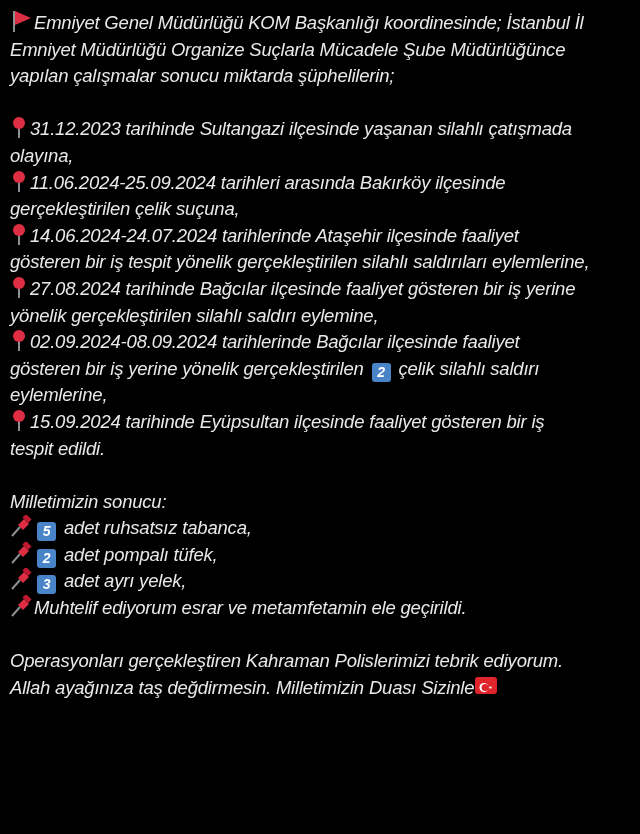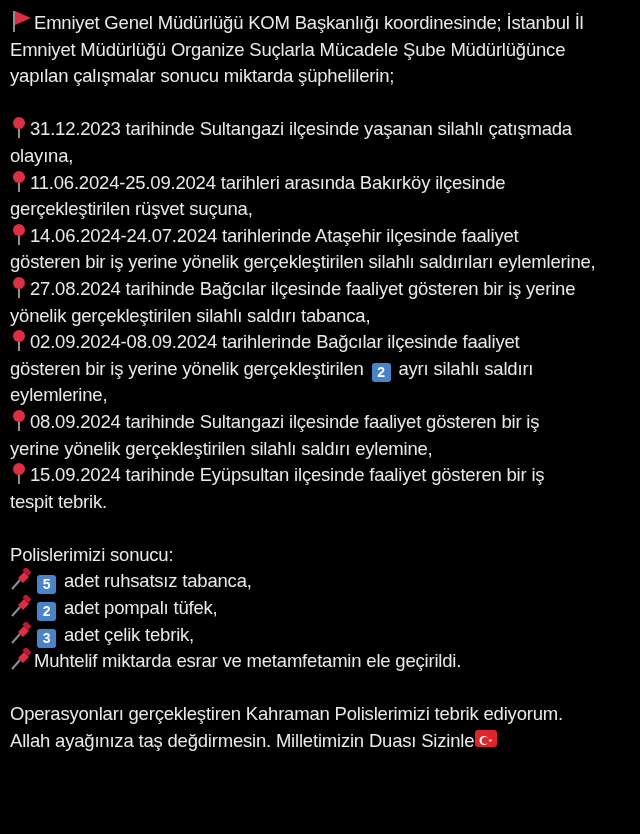--- a/index.html
+++ b/index.html
@@ -5,21 +5,21 @@
   html, body { margin: 0; padding: 0; background: #000000; }
   body {
     width: 640px; height: 834px; overflow: hidden;
     color: #e7e9ea;
     font-family: "Liberation Sans", "DejaVu Sans", sans-serif;
     font-size: 18.5px;
     line-height: 26.6px;
     letter-spacing: -0.2px;
   }
   .post { position: absolute; left: 10px; top: 10px; width: 628px; }
-  .para { margin: 0; }
+  .para { margin: 0; font-style: italic; }
   .line { display: block; white-space: nowrap; }
   .blank { height: 26.6px; }
   .emoji { display: inline-block; vertical-align: -3px; margin-right: 2px; }
   .keycap {
     display: inline-block; width: 19px; height: 19px; border-radius: 3px;
     background: #4a84c8; color: #ffffff; font-weight: bold; font-size: 14px;
     line-height: 19px; text-align: center; vertical-align: -2px; margin: 0 3px;
   }
   .flag-tr {
     display: inline-block; width: 22px; height: 17px; border-radius: 3px;
@@ -50,88 +50,81 @@
           <circle cx="9" cy="7" r="6" fill="#dd2e44"></circle>
         </svg><span>31.12.2023 tarihinde Sultangazi ilçesinde yaşanan silahlı çatışmada</span></span>
     <span class="line">olayına,</span>
   </p>
 
   <p class="para">
     <span class="line"><svg class="emoji" width="18" height="22" viewBox="0 0 18 22">
           <rect x="8" y="9" width="2" height="13" fill="#8a8f94"></rect>
           <circle cx="9" cy="7" r="6" fill="#dd2e44"></circle>
         </svg><span>11.06.2024-25.09.2024 tarihleri arasında Bakırköy ilçesinde</span></span>
-    <span class="line">gerçekleştirilen rüşvet suçuna,</span>
+    <span class="line">gerçekleştirilen çelik suçuna,</span>
   </p>
 
   <p class="para">
     <span class="line"><svg class="emoji" width="18" height="22" viewBox="0 0 18 22">
           <rect x="8" y="9" width="2" height="13" fill="#8a8f94"></rect>
           <circle cx="9" cy="7" r="6" fill="#dd2e44"></circle>
         </svg><span>14.06.2024-24.07.2024 tarihlerinde Ataşehir ilçesinde faaliyet</span></span>
-    <span class="line">gösteren bir iş yerine yönelik gerçekleştirilen silahlı saldırıları eylemlerine,</span>
+    <span class="line">gösteren bir iş tespit yönelik gerçekleştirilen silahlı saldırıları eylemlerine,</span>
   </p>
 
   <p class="para">
     <span class="line"><svg class="emoji" width="18" height="22" viewBox="0 0 18 22">
           <rect x="8" y="9" width="2" height="13" fill="#8a8f94"></rect>
           <circle cx="9" cy="7" r="6" fill="#dd2e44"></circle>
         </svg><span>27.08.2024 tarihinde Bağcılar ilçesinde faaliyet gösteren bir iş yerine</span></span>
-    <span class="line">yönelik gerçekleştirilen silahlı saldırı tabanca,</span>
+    <span class="line">yönelik gerçekleştirilen silahlı saldırı eylemine,</span>
   </p>
 
   <p class="para">
     <span class="line"><svg class="emoji" width="18" height="22" viewBox="0 0 18 22">
           <rect x="8" y="9" width="2" height="13" fill="#8a8f94"></rect>
           <circle cx="9" cy="7" r="6" fill="#dd2e44"></circle>
         </svg><span>02.09.2024-08.09.2024 tarihlerinde Bağcılar ilçesinde faaliyet</span></span>
-    <span class="line"><span>gösteren bir iş yerine yönelik gerçekleştirilen</span> <span class="keycap">2</span> <span>ayrı silahlı saldırı</span></span>
+    <span class="line"><span>gösteren bir iş yerine yönelik gerçekleştirilen</span> <span class="keycap">2</span> <span>çelik silahlı saldırı</span></span>
     <span class="line">eylemlerine,</span>
   </p>
 
-  <p class="para">
-    <span class="line"><svg class="emoji" width="18" height="22" viewBox="0 0 18 22">
-          <rect x="8" y="9" width="2" height="13" fill="#8a8f94"></rect>
-          <circle cx="9" cy="7" r="6" fill="#dd2e44"></circle>
-        </svg><span>08.09.2024 tarihinde Sultangazi ilçesinde faaliyet gösteren bir iş</span></span>
-    <span class="line">yerine yönelik gerçekleştirilen silahlı saldırı eylemine,</span>
-  </p>
 
   <p class="para">
     <span class="line"><svg class="emoji" width="18" height="22" viewBox="0 0 18 22">
           <rect x="8" y="9" width="2" height="13" fill="#8a8f94"></rect>
           <circle cx="9" cy="7" r="6" fill="#dd2e44"></circle>
         </svg><span>15.09.2024 tarihinde Eyüpsultan ilçesinde faaliyet gösteren bir iş</span></span>
-    <span class="line">tespit tebrik.</span>
+    <span class="line">tespit edildi.</span>
   </p>
 
   <div class="blank"></div>
 
   <p class="para">
-    <span class="line">Polislerimizi sonucu:</span>
+    <span class="line">Milletimizin sonucu:</span>
     <span class="line"><svg class="emoji" width="22" height="22" viewBox="0 0 22 22">
           <line x1="2" y1="21" x2="10" y2="12" stroke="#8a8f94" stroke-width="2"></line>
           <polygon points="8,10 14,4 19,9 13,15" fill="#dd2e44"></polygon>
           <rect x="13" y="1" width="8" height="5" transform="rotate(45 17 3.5)" fill="#be1931"></rect>
         </svg><span class="keycap">5</span> <span>adet ruhsatsız tabanca,</span></span>
     <span class="line"><svg class="emoji" width="22" height="22" viewBox="0 0 22 22">
           <line x1="2" y1="21" x2="10" y2="12" stroke="#8a8f94" stroke-width="2"></line>
           <polygon points="8,10 14,4 19,9 13,15" fill="#dd2e44"></polygon>
           <rect x="13" y="1" width="8" height="5" transform="rotate(45 17 3.5)" fill="#be1931"></rect>
         </svg><span class="keycap">2</span> <span>adet pompalı tüfek,</span></span>
     <span class="line"><svg class="emoji" width="22" height="22" viewBox="0 0 22 22">
           <line x1="2" y1="21" x2="10" y2="12" stroke="#8a8f94" stroke-width="2"></line>
           <polygon points="8,10 14,4 19,9 13,15" fill="#dd2e44"></polygon>
           <rect x="13" y="1" width="8" height="5" transform="rotate(45 17 3.5)" fill="#be1931"></rect>
-        </svg><span class="keycap">3</span> <span>adet çelik tebrik,</span></span>
+        </svg><span class="keycap">3</span> <span>adet ayrı yelek,</span></span>
     <span class="line"><svg class="emoji" width="22" height="22" viewBox="0 0 22 22">
           <line x1="2" y1="21" x2="10" y2="12" stroke="#8a8f94" stroke-width="2"></line>
           <polygon points="8,10 14,4 19,9 13,15" fill="#dd2e44"></polygon>
           <rect x="13" y="1" width="8" height="5" transform="rotate(45 17 3.5)" fill="#be1931"></rect>
-        </svg><span>Muhtelif miktarda esrar ve metamfetamin ele geçirildi.</span></span>
+        </svg><span>Muhtelif ediyorum esrar ve metamfetamin ele geçirildi.</span></span>
   </p>
 
   <div class="blank"></div>
 
   <p class="para">
     <span class="line">Operasyonları gerçekleştiren Kahraman Polislerimizi tebrik ediyorum.</span>
     <span class="line"><span>Allah ayağınıza taş değdirmesin. Milletimizin Duası Sizinle</span><span class="flag-tr"><svg width="22" height="17" viewBox="0 0 22 17">
             <circle cx="9" cy="8.5" r="4.5" fill="#ffffff"></circle>
             <circle cx="10.2" cy="8.5" r="3.6" fill="#e0242b"></circle>
             <polygon points="14.5,8.5 16.5,7.6 16.5,9.4" fill="#ffffff"></polygon>

